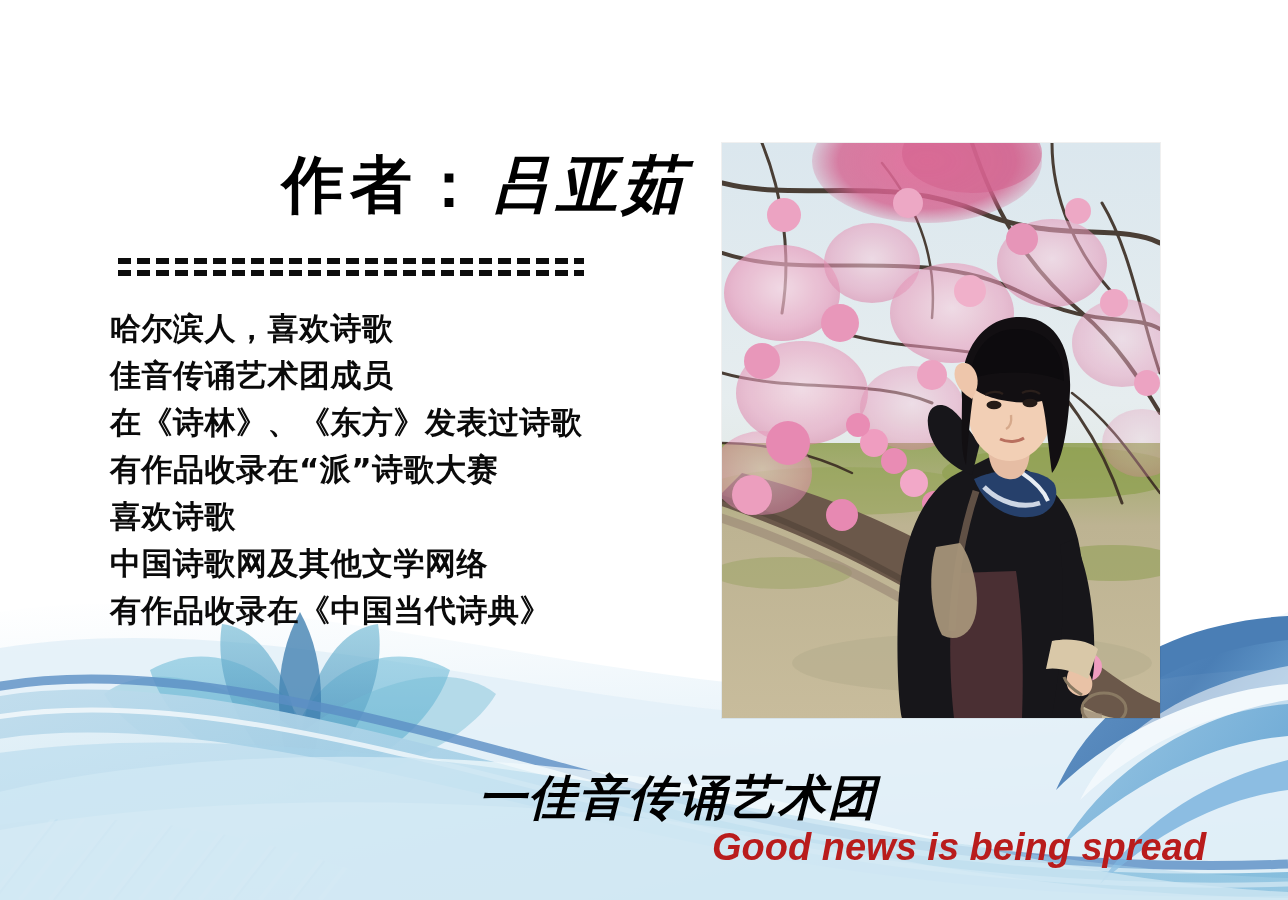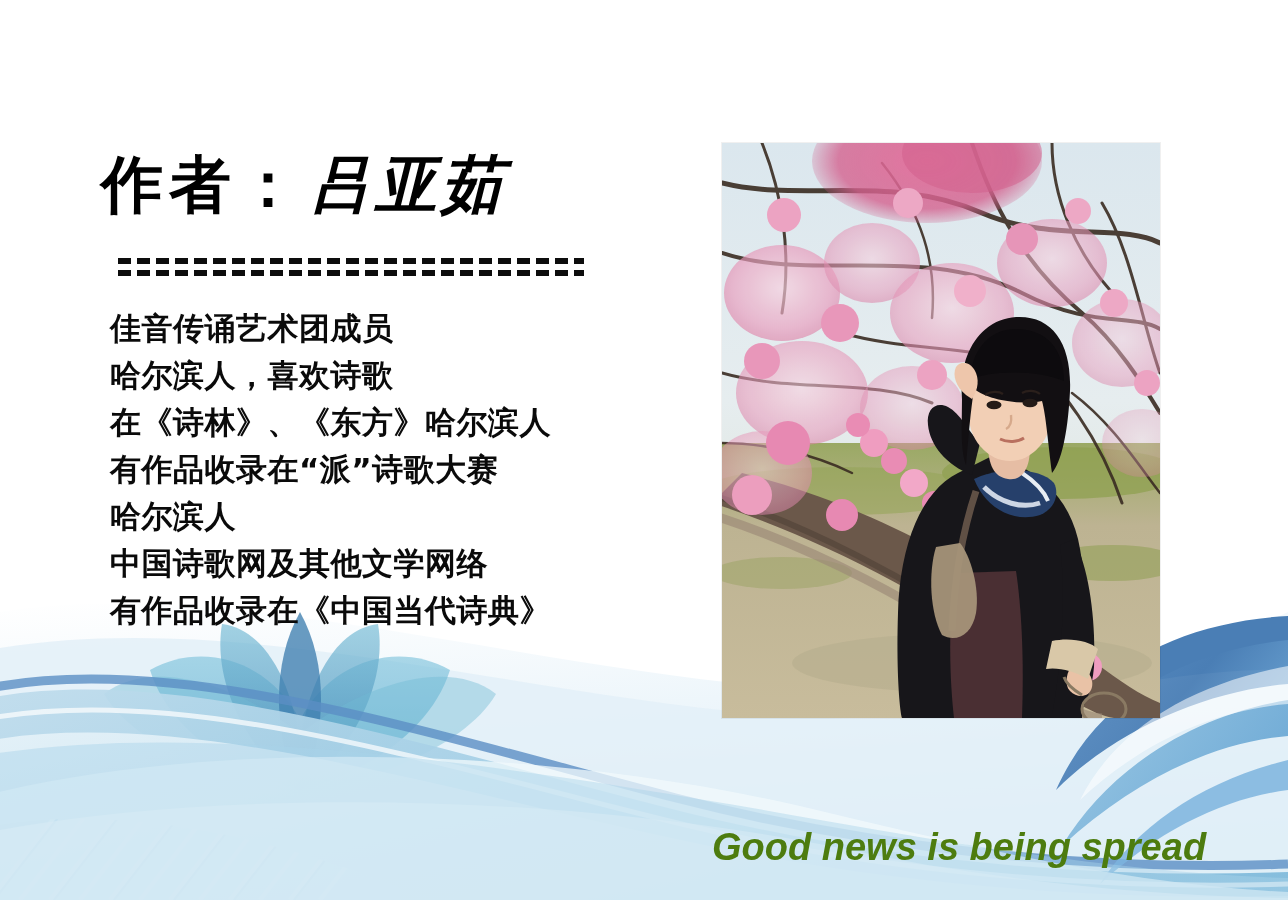--- a/index.html
+++ b/index.html
@@ -25,23 +25,24 @@
     position: absolute;
     inset: 0;
     width: 1288px;
     height: 900px;
     pointer-events: none;
   }
 
   
   .author-block {
     position: absolute;
-    left: 101px;
+    left: 88px;
     top: 152px;
     width: 600px;
+    text-align: right;
   }
   .author-title {
     font-size: 62px;
     line-height: 1.05;
     font-weight: 700;
     color: #000000;
     white-space: nowrap;
     letter-spacing: 2px;
     font-family: "DejaVu Sans", "Liberation Sans", sans-serif;
   }
@@ -113,21 +114,21 @@
     white-space: nowrap;
     font-family: "DejaVu Sans", "Liberation Sans", sans-serif;
   }
   .footer-en {
     position: absolute;
     left: 712px;
     top: 826px;
     font-size: 38px;
     font-weight: 700;
     font-style: italic;
-    color: #4d7c0f;
+    color: #b91c1c;
     letter-spacing: 0px;
     white-space: nowrap;
     font-family: "Liberation Sans", "DejaVu Sans", sans-serif;
   }
 </style>
 </head>
 <body>
 
 <div id="slide">
 
@@ -244,25 +245,25 @@
       <span class="label">作者：</span><span class="name">吕亚茹</span>
     </div>
   </div>
 
   <div class="divider">
     <div class="dashrow"></div>
     <div class="dashrow"></div>
   </div>
 
   <div class="bio">
+    <div class="line">哈尔滨人，喜欢诗歌</div>
     <div class="line">佳音传诵艺术团成员</div>
-    <div class="line">哈尔滨人，喜欢诗歌</div>
-    <div class="line">在《诗林》、《东方》哈尔滨人</div>
+    <div class="line">在《诗林》、《东方》发表过诗歌</div>
     <div class="line">有作品收录在“派”诗歌大赛</div>
-    <div class="line">哈尔滨人</div>
+    <div class="line">喜欢诗歌</div>
     <div class="line">中国诗歌网及其他文学网络</div>
     <div class="line">有作品收录在《中国当代诗典》</div>
   </div>
 
   <div class="photo-frame">
     <svg width="438" height="575" viewBox="0 0 438 575">
       <defs>
         <linearGradient id="skyG" x1="0" y1="0" x2="0" y2="1">
           <stop offset="0%" stop-color="#dbe7ee"></stop>
           <stop offset="45%" stop-color="#e6edef"></stop>
@@ -407,15 +408,16 @@
             <ellipse cx="382" cy="566" rx="22" ry="16"></ellipse>
             <path d="M360,552 C350,546 344,540 342,534"></path>
           </g>
 
           <path d="M330,498 C348,494 368,498 376,506 L366,536 C352,528 336,524 324,526 Z" fill="#d9c8a8"></path>
         </g>
       </g>
     </svg>
   </div>
 
+  <div class="footer-cn">一佳音传诵艺术团</div>
   <div class="footer-en">Good news is being spread</div>
 
 </div>
 
 </body></html>

